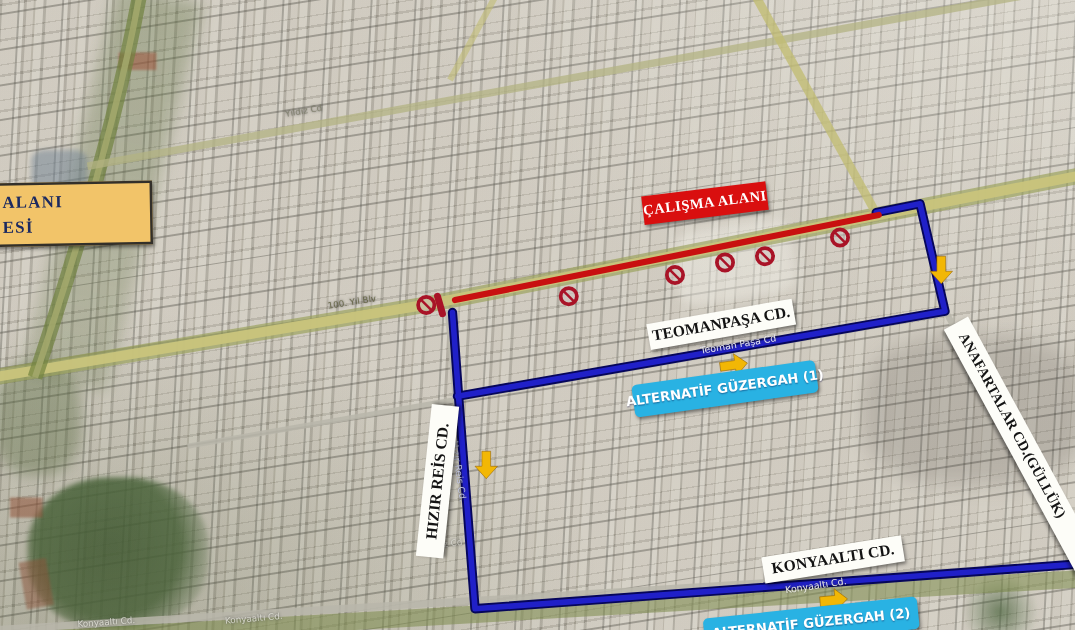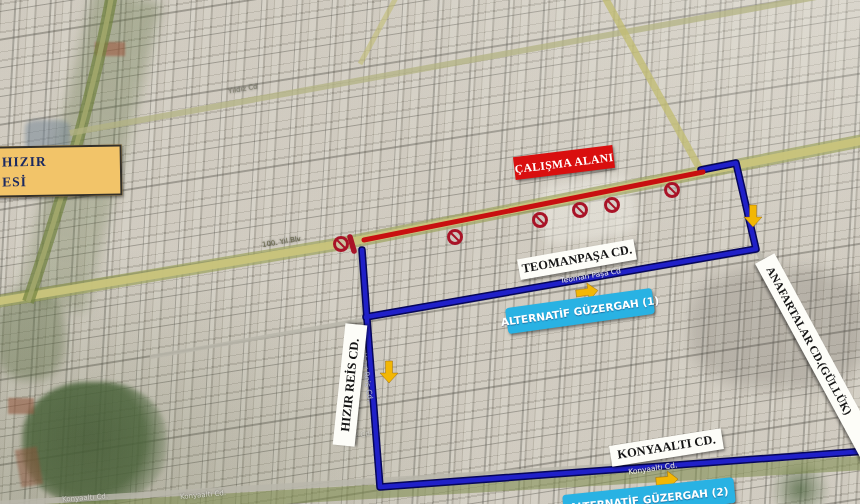--- a/index.html
+++ b/index.html
@@ -145,17 +145,17 @@
 
   <div class="lbl lbl-white" style="left:702px;top:353px;width:240px;height:22px;transform:rotate(61.5deg);
               justify-content:flex-start;padding-left:10px;box-sizing:border-box;font-size:11.5px;">ANAFARTALAR CD.(GÜLLÜK)</div>
 
   <div class="lbl lbl-white" style="left:610px;top:437px;width:113px;height:21px;transform:rotate(-9deg);font-size:12.5px;">KONYAALTI CD.</div>
 
   <div class="lbl lbl-cyan" style="left:563px;top:486px;width:172px;height:26px;transform:rotate(-6deg);font-size:10.5px;">ALTERNATİF GÜZERGAH (2)</div>
 
   <div class="lbl lbl-orange" style="left:-64px;top:146px;width:118px;height:47px;transform:rotate(-1deg);
               font-size:13.5px;padding-left:64px;box-sizing:content-box;">
-    <span>HIZIR</span>
+    <span>ALANI</span>
     <span>ESİ</span>
   </div>
 
 </div>
 
 </body></html>

